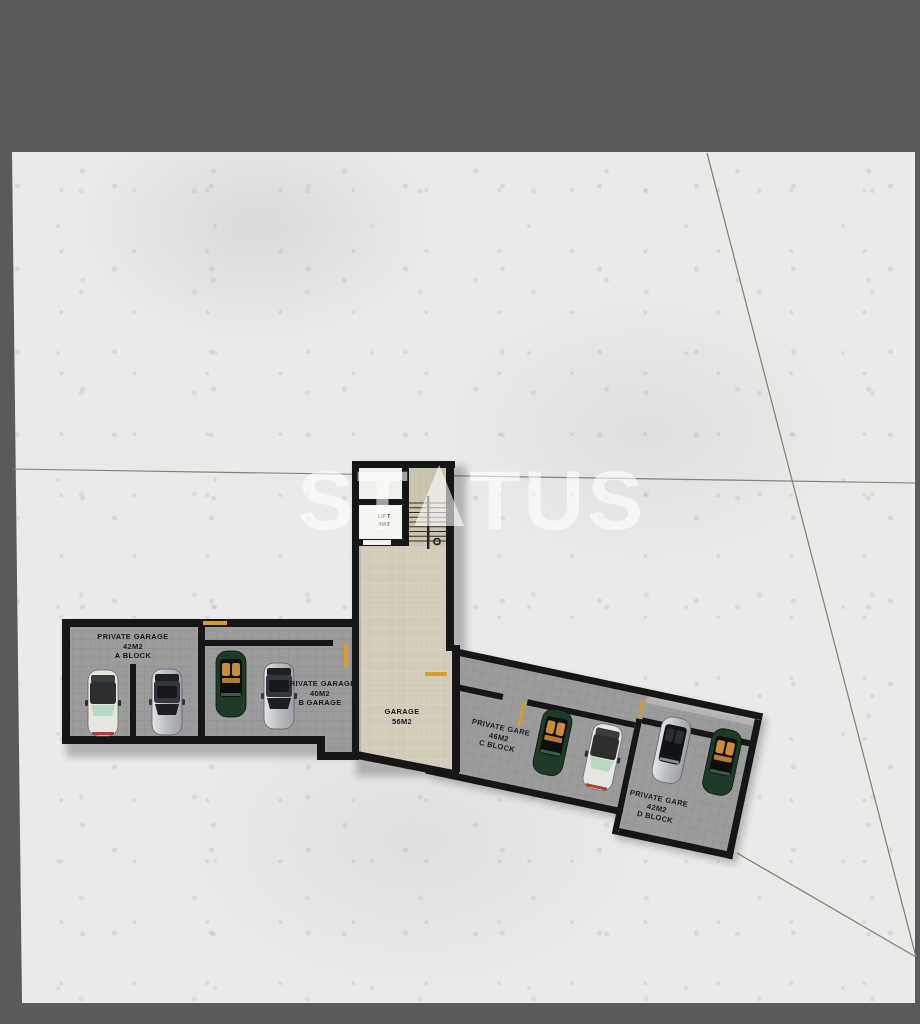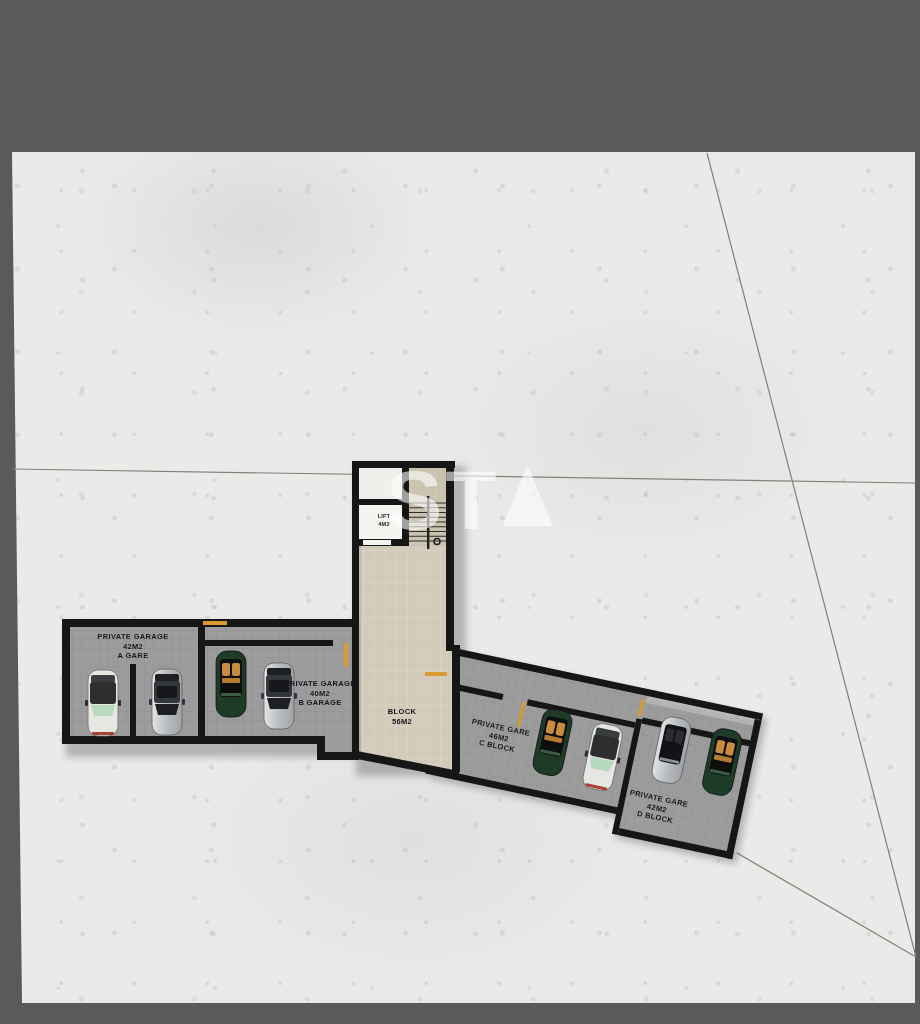--- a/index.html
+++ b/index.html
@@ -209,42 +209,43 @@
     </g>
   </svg>
 
   <div class="room-label lbl-lift">
     <span>LIFT</span>
     <span>4M2</span>
   </div>
   <div class="room-label lbl-a">
     <span>PRIVATE GARAGE</span>
     <span>42M2</span>
-    <span>A GARE</span>
+    <span>A BLOCK</span>
   </div>
   <div class="room-label lbl-b">
     <span>PRIVATE GARAGE</span>
     <span>40M2</span>
     <span>B GARAGE</span>
   </div>
   <div class="room-label lbl-lobby">
-    <span>BLOCK</span>
+    <span>GARAGE</span>
     <span>56M2</span>
   </div>
   <div class="room-label lbl-c">
     <span>PRIVATE GARE</span>
     <span>46M2</span>
     <span>C BLOCK</span>
   </div>
   <div class="room-label lbl-d">
     <span>PRIVATE GARE</span>
     <span>42M2</span>
     <span>D BLOCK</span>
   </div>
 
   <div class="watermark">
     <div class="wm-status">
       <span>ST</span>
       <span class="wm-tri"></span>
+      <span>TUS</span>
     </div>
   </div>
 
 </div>
 
 </body></html>

